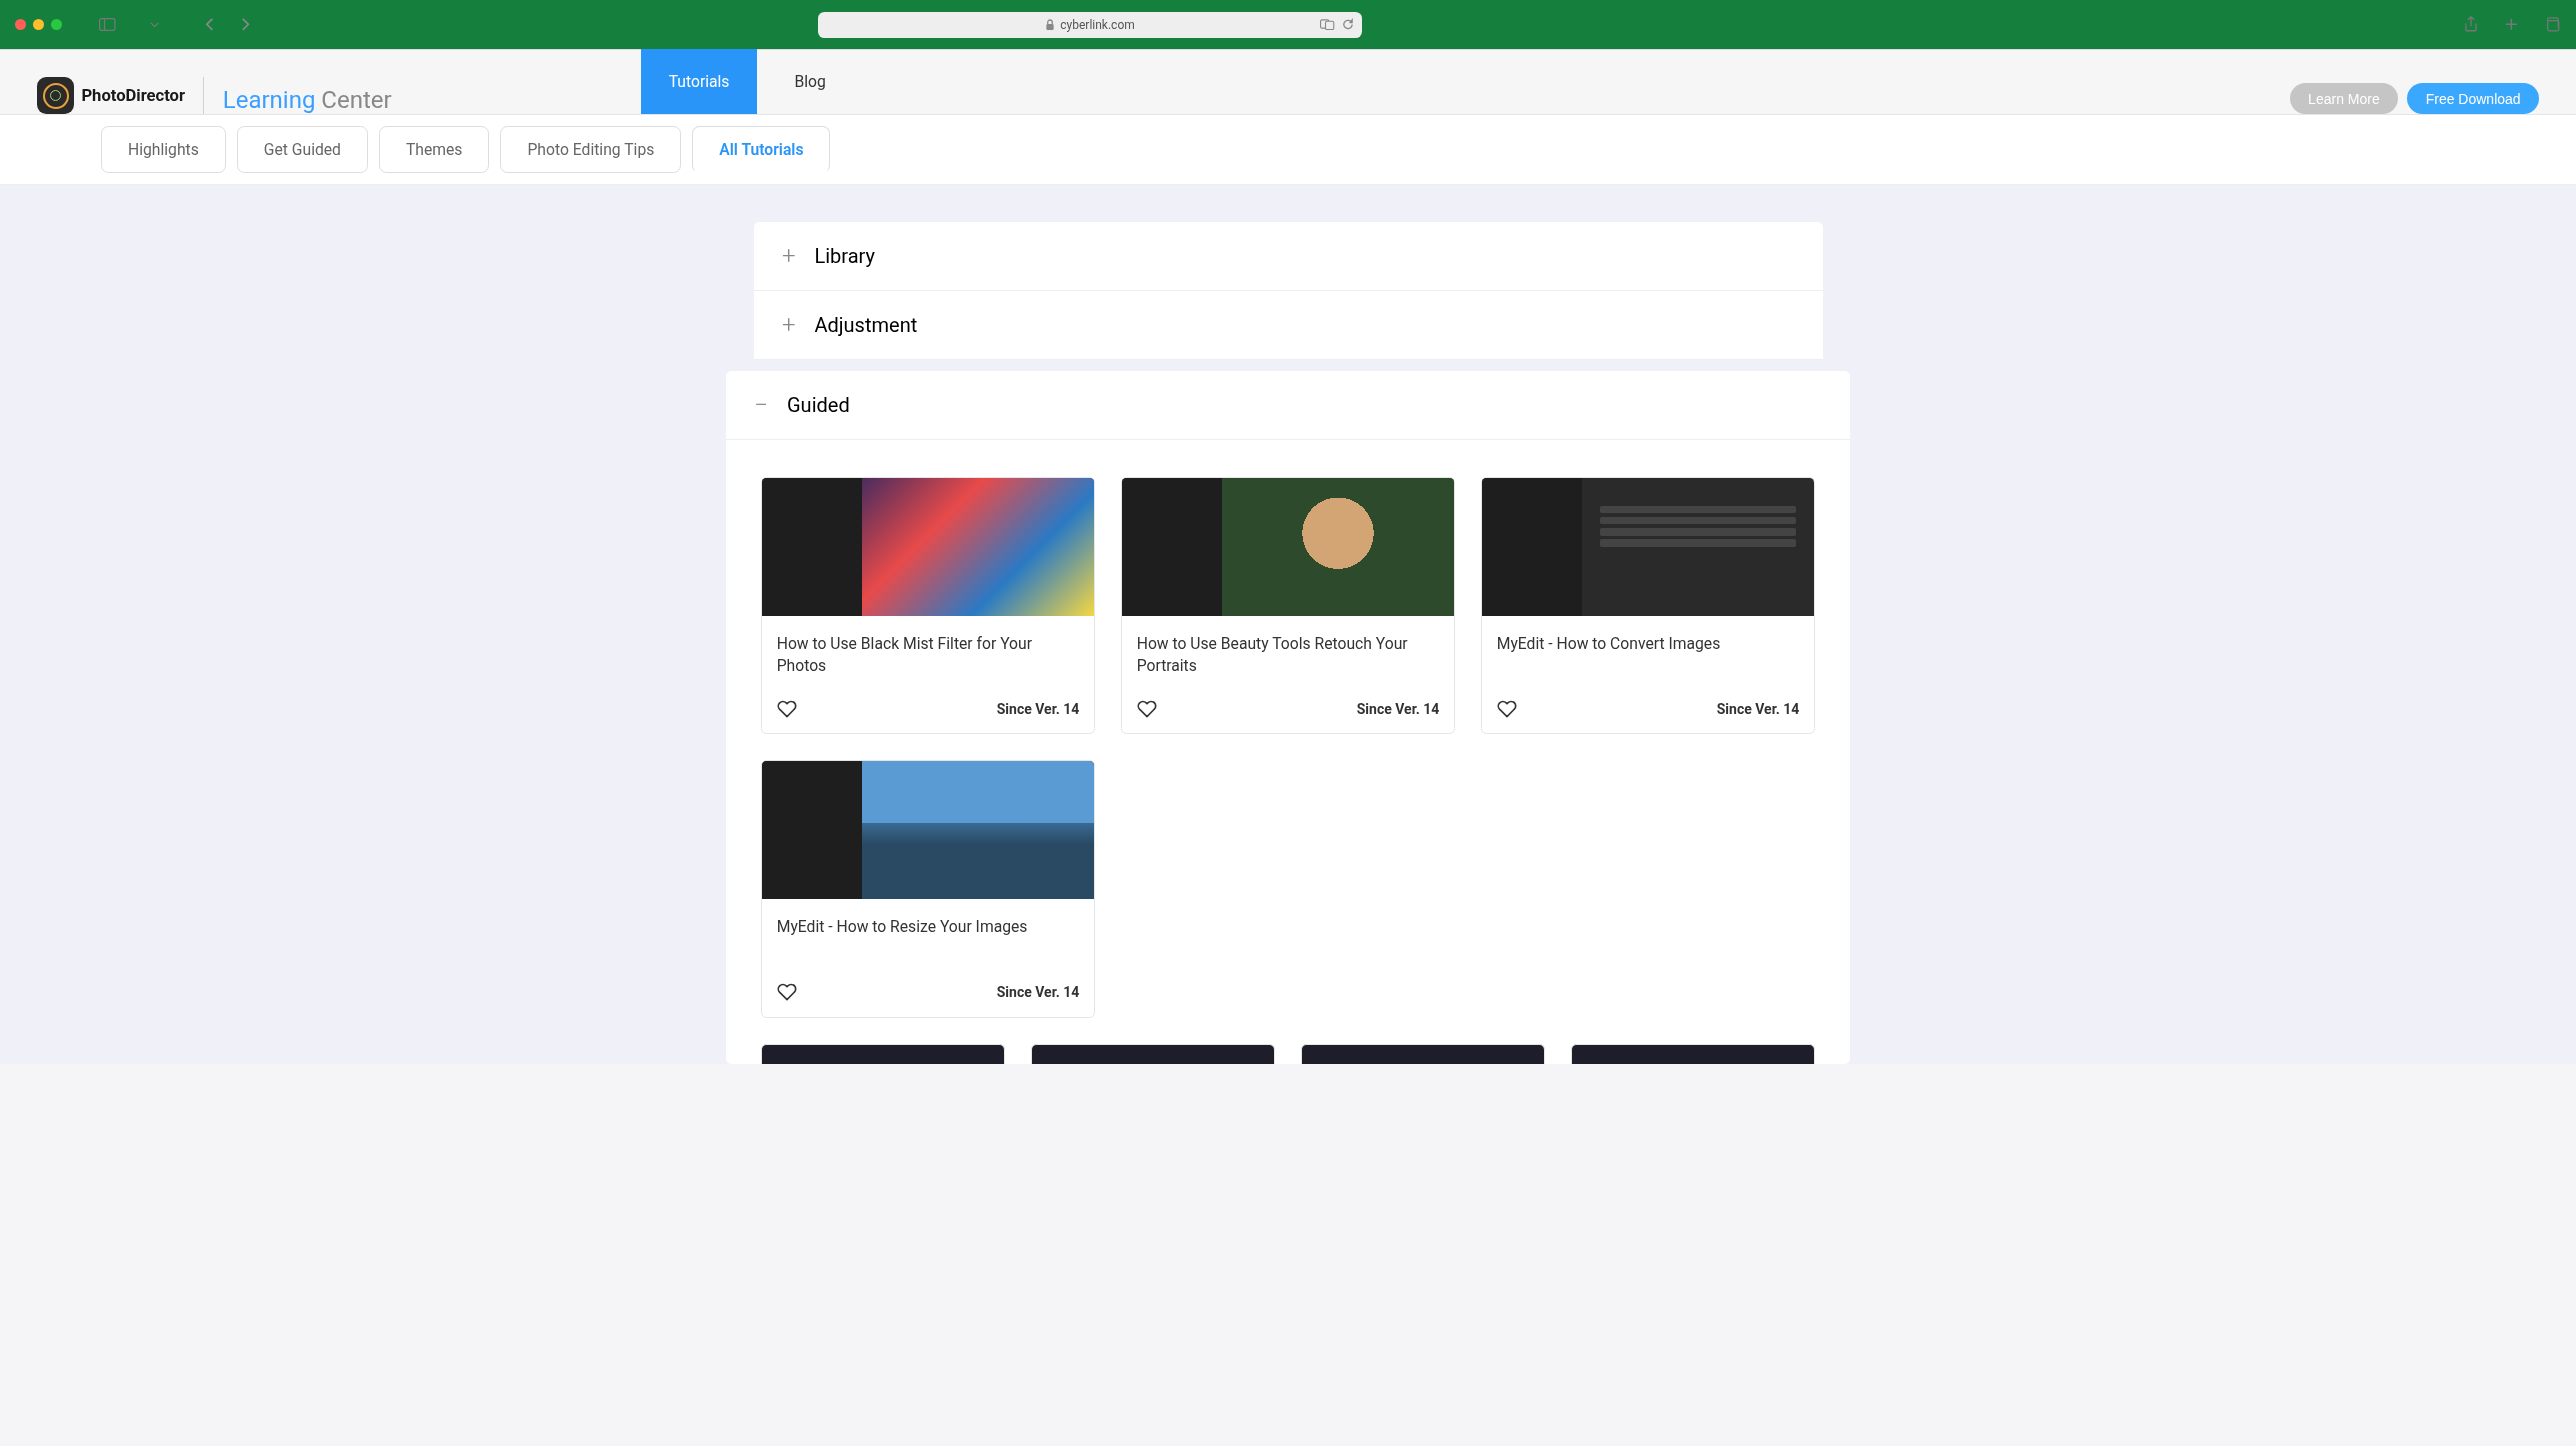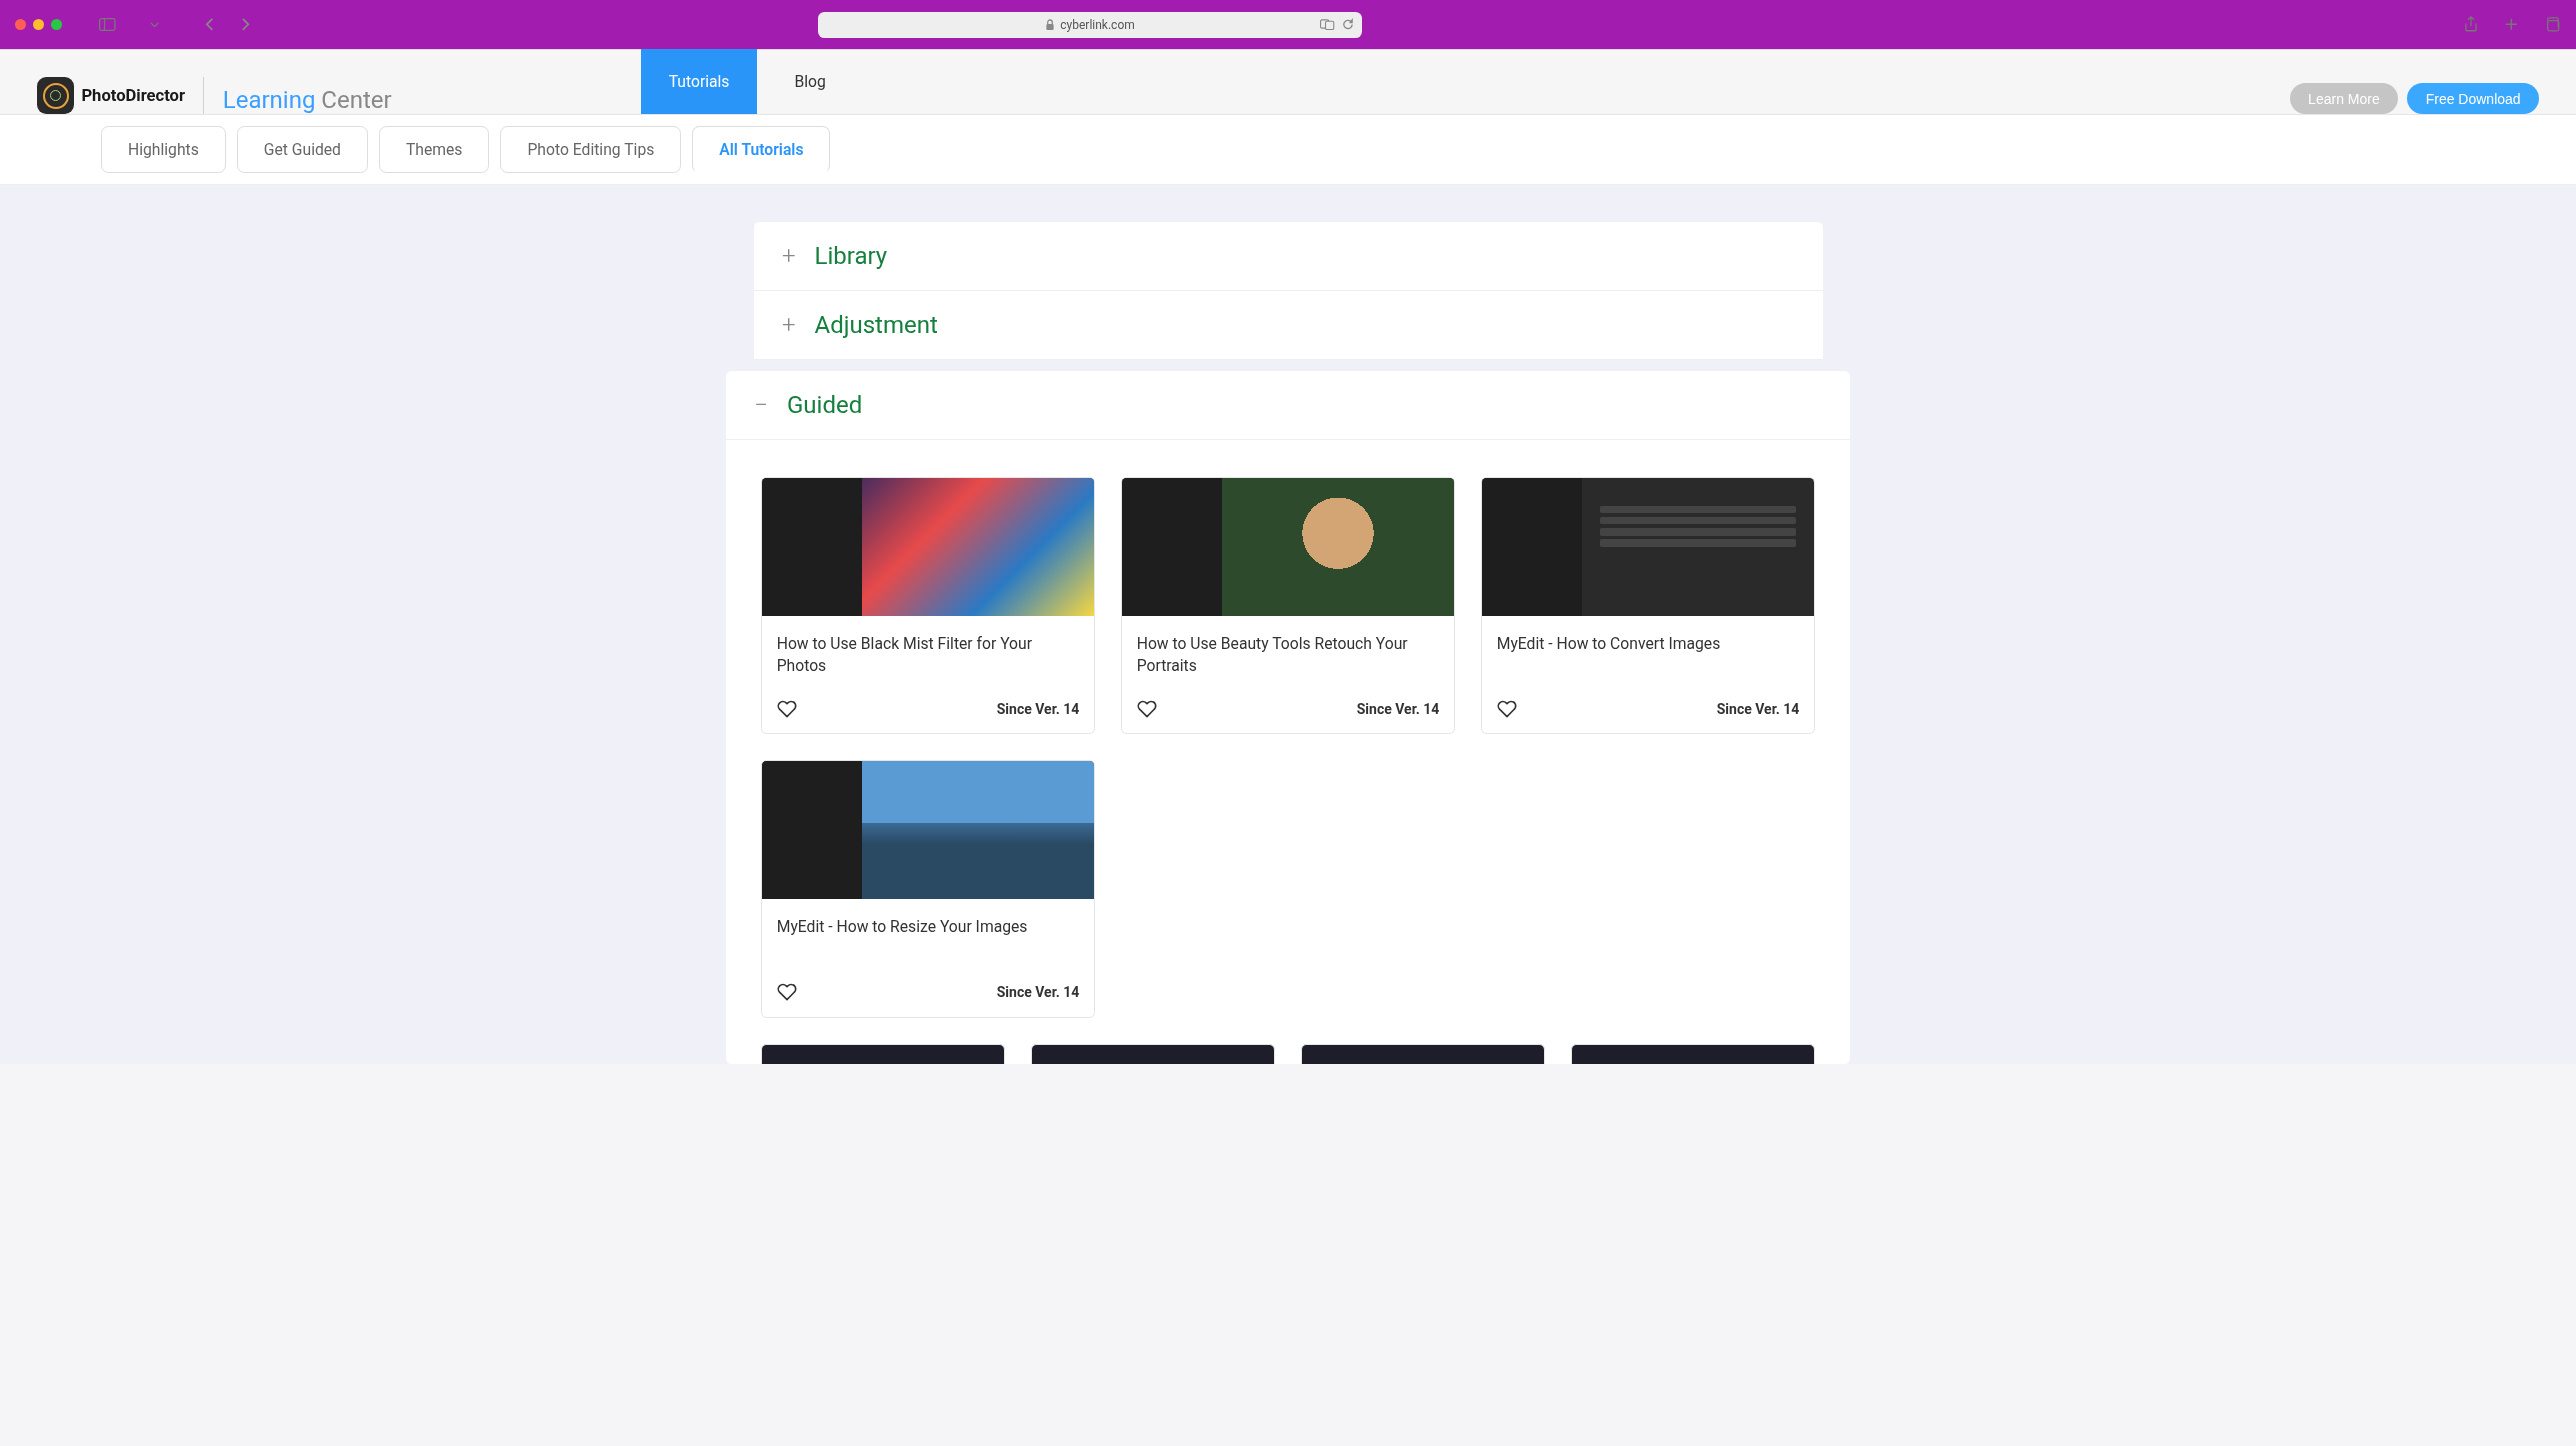--- a/index.html
+++ b/index.html
@@ -7,21 +7,21 @@
       padding: 0;
       box-sizing: border-box;
     }
     body {
       font-family: -apple-system, BlinkMacSystemFont, "Segoe UI", Roboto, Helvetica, Arial, sans-serif;
       background: #f5f5f7;
       overflow-x: hidden;
     }
     .browser-chrome {
       height: 50px;
-      background: #a21caf;
+      background: #15803d;
       border-bottom: 0.9px solid #ddd;
       display: flex;
       align-items: center;
       padding: 0 14.7px;
       gap: 25px;
     }
     .traffic-lights {
       display: flex;
       gap: 7.4px;
       margin-right: 11px;
@@ -212,22 +212,22 @@
       border-top-right-radius: 5.5px;
     }
     .accordion-icon {
       font-size: 24px;
       color: #888;
       font-weight: 300;
       width: 18.4px;
       text-align: center;
     }
     .accordion-title {
-      font-size: 24px;
-      color: #15803d;
+      font-size: 20px;
+      color: #000000;
     }
     .guided-section {
       margin: 11px auto 0;
       max-width: 1124px;
       background: #fff;
       border-radius: 5.5px;
     }
     .guided-header {
       padding: 20px 26px;
       border-bottom: 0.9px solid #eee;

